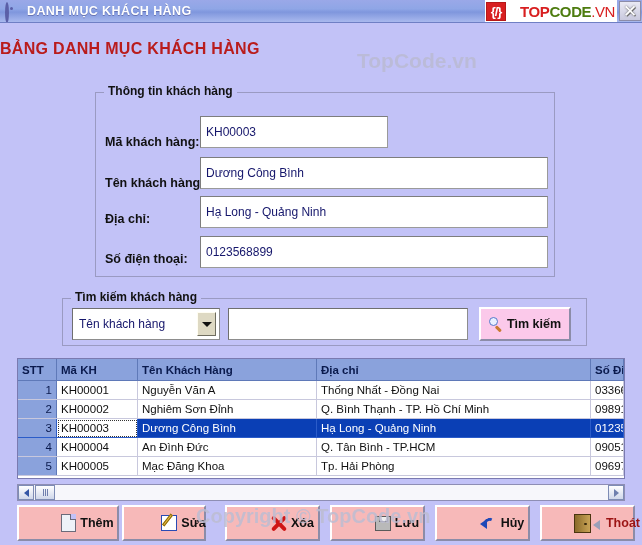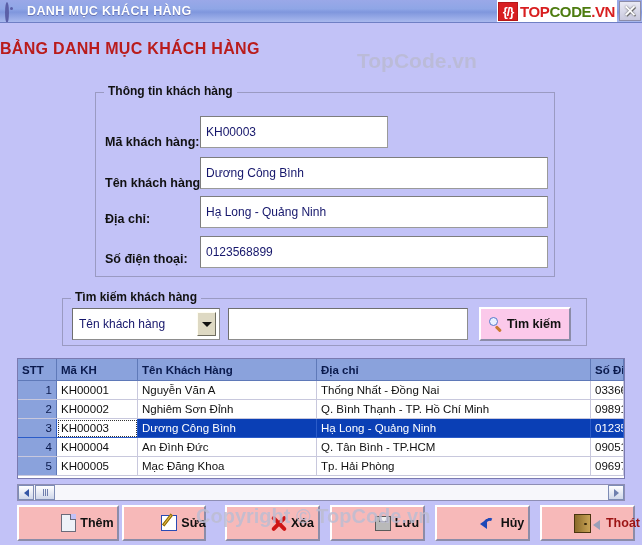--- a/index.html
+++ b/index.html
@@ -29,23 +29,23 @@
   .logo{
     display:flex;align-items:center;height:22px;margin-right:2px;
     background:#ffffff;padding:0 2px 0 1px;
   }
   .logo-mark{
     width:20px;height:19px;background:#d81f20;color:#fff;
     display:flex;align-items:center;justify-content:center;
     font-size:13px;font-weight:bold;font-family:"Liberation Sans",sans-serif;
     letter-spacing:-1px;border:1px solid #b51819;box-sizing:border-box;
   }
-  .logo-top{font-size:15px;font-weight:bold;color:#d81f20;letter-spacing:-.4px;line-height:19px;margin-left:2px;}
+  .logo-top{font-size:15px;font-weight:bold;color:#d81f20;letter-spacing:-.4px;line-height:19px;margin-left:14px;}
   .logo-code{font-size:15px;font-weight:bold;color:#4d7c0f;letter-spacing:-.4px;line-height:19px;}
-  .logo-vn{font-size:15px;font-weight:bold;color:#d81f20;letter-spacing:-.4px;line-height:19px;}
+  .logo-vn{font-size:15px;font-weight:normal;color:#d81f20;letter-spacing:-.4px;line-height:19px;}
   .closebtn{
     width:22px;height:20px;margin-right:1px;
     background:linear-gradient(to bottom,#e9e9f4,#c9c9de);
     border:1px solid #8c8ca8;box-sizing:border-box;
     display:flex;align-items:center;justify-content:center;
     color:#ffffff;font-size:17px;font-weight:bold;line-height:1;
     position:relative;
   }
   .closebtn span{
     color:#ffffff;text-shadow:0 0 2px #555, 1px 1px 0 #777;

